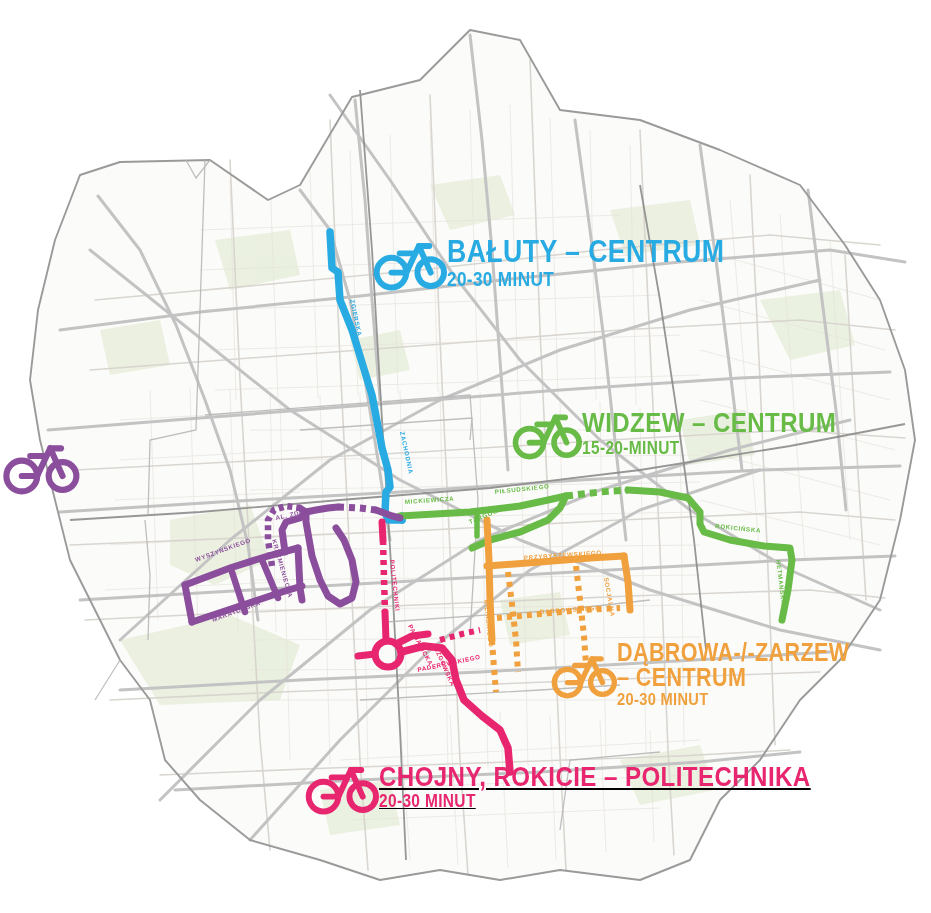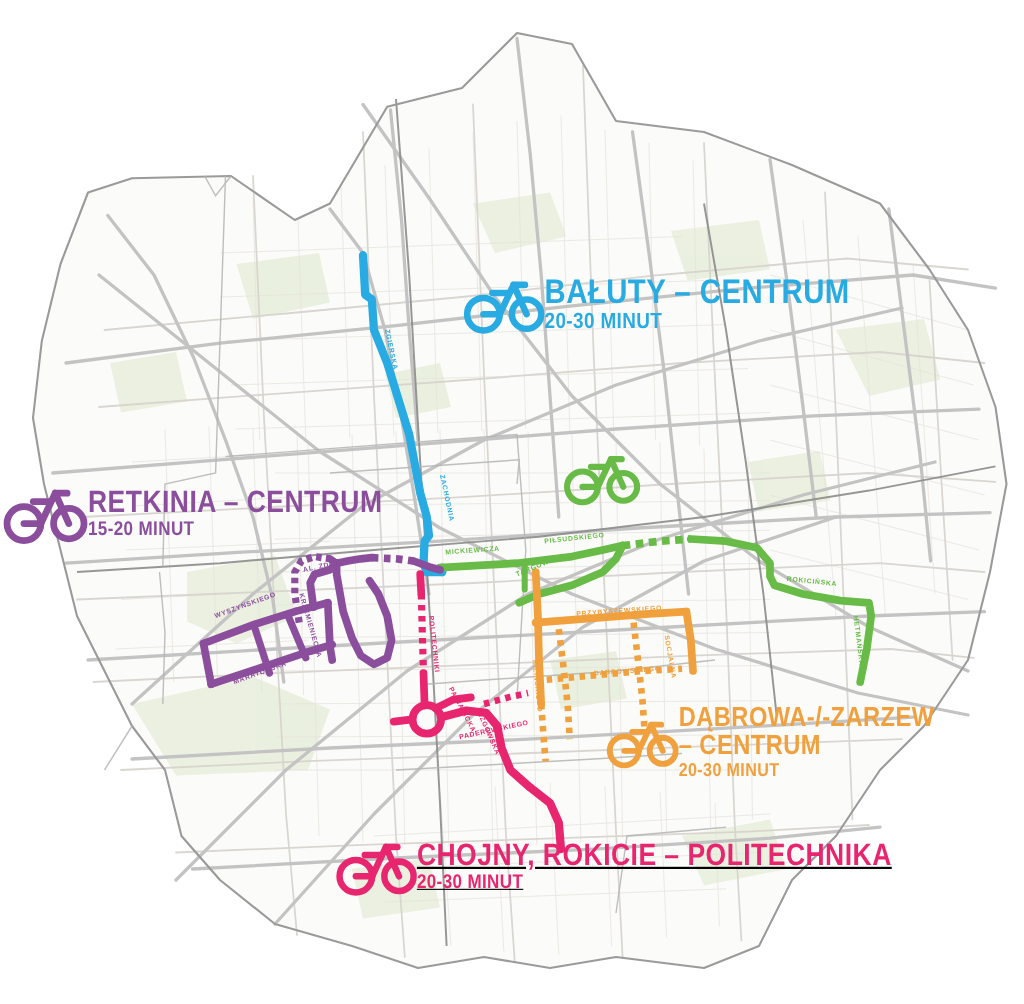--- a/index.html
+++ b/index.html
@@ -15,21 +15,21 @@
   .route-title{
       font-family:"Liberation Sans Narrow","Liberation Sans",sans-serif;
       font-weight:700;letter-spacing:0.5px;white-space:nowrap;
       transform:scaleX(0.86);transform-origin:left center;}
   .route-time{
       font-family:"Liberation Sans Narrow","Liberation Sans",sans-serif;
       font-weight:700;letter-spacing:0.4px;white-space:nowrap;
       transform:scaleX(0.86);transform-origin:left center;}
 
   
-  #lg-baluty   {left:373px;  top:247px;padding-left:48px;}
+  #lg-baluty   {left:373px;  top:234px;}
   #lg-baluty   .route-title{font-size:31px;}
   #lg-baluty   .route-time {font-size:20px;margin-top:3px;}
 
   #lg-widzew   {left:512px;  top:406px;}
   #lg-widzew   .route-title{font-size:28px;}
   #lg-widzew   .route-time {font-size:18px;margin-top:3px;}
 
   #lg-retkinia {left:2px;    top:436px;}
   #lg-retkinia .route-title{font-size:28px;}
   #lg-retkinia .route-time {font-size:18px;margin-top:3px;}
@@ -285,37 +285,37 @@
     <svg class="bike" width="70" height="55" viewBox="0 0 100 78">
       <g fill="none" stroke="#67BB46" stroke-width="8" stroke-linecap="round" stroke-linejoin="round">
         <circle cx="25" cy="52" r="20"></circle>
         <circle cx="78" cy="52" r="18"></circle>
         <path d="M25,52 L45,52"></path>
         <path d="M45,52 L62,16 L78,52"></path>
         <path d="M36,26 L56,26"></path>
         <path d="M62,16 L76,16"></path>
       </g>
     </svg>
+    <div class="legend-text">
+      <span class="route-title" style="color: rgb(103, 187, 70);">WIDZEW – CENTRUM</span>
+      <span class="route-time" style="color: rgb(103, 187, 70);">15-20-MINUT</span>
+    </div>
   </div>
 
   <div class="legend-item" id="lg-retkinia">
     <svg class="bike" width="78" height="60" viewBox="0 0 100 78">
       <g fill="none" stroke="#8B4E9C" stroke-width="8" stroke-linecap="round" stroke-linejoin="round">
         <circle cx="25" cy="52" r="20"></circle>
         <circle cx="78" cy="52" r="18"></circle>
         <path d="M25,52 L45,52"></path>
         <path d="M45,52 L62,16 L78,52"></path>
         <path d="M36,26 L56,26"></path>
         <path d="M62,16 L76,16"></path>
       </g>
     </svg>
-    <div class="legend-text">
-      <span class="route-title" style="color: rgb(139, 78, 156);">RETKINIA – CENTRUM</span>
-      <span class="route-time" style="color: rgb(139, 78, 156);">15-20 MINUT</span>
-    </div>
   </div>
 
   <div class="legend-item" id="lg-dabrowa">
     <svg class="bike" width="66" height="52" viewBox="0 0 100 78">
       <g fill="none" stroke="#F0A03C" stroke-width="8" stroke-linecap="round" stroke-linejoin="round">
         <circle cx="25" cy="52" r="20"></circle>
         <circle cx="78" cy="52" r="18"></circle>
         <path d="M25,52 L45,52"></path>
         <path d="M45,52 L62,16 L78,52"></path>
         <path d="M36,26 L56,26"></path>

